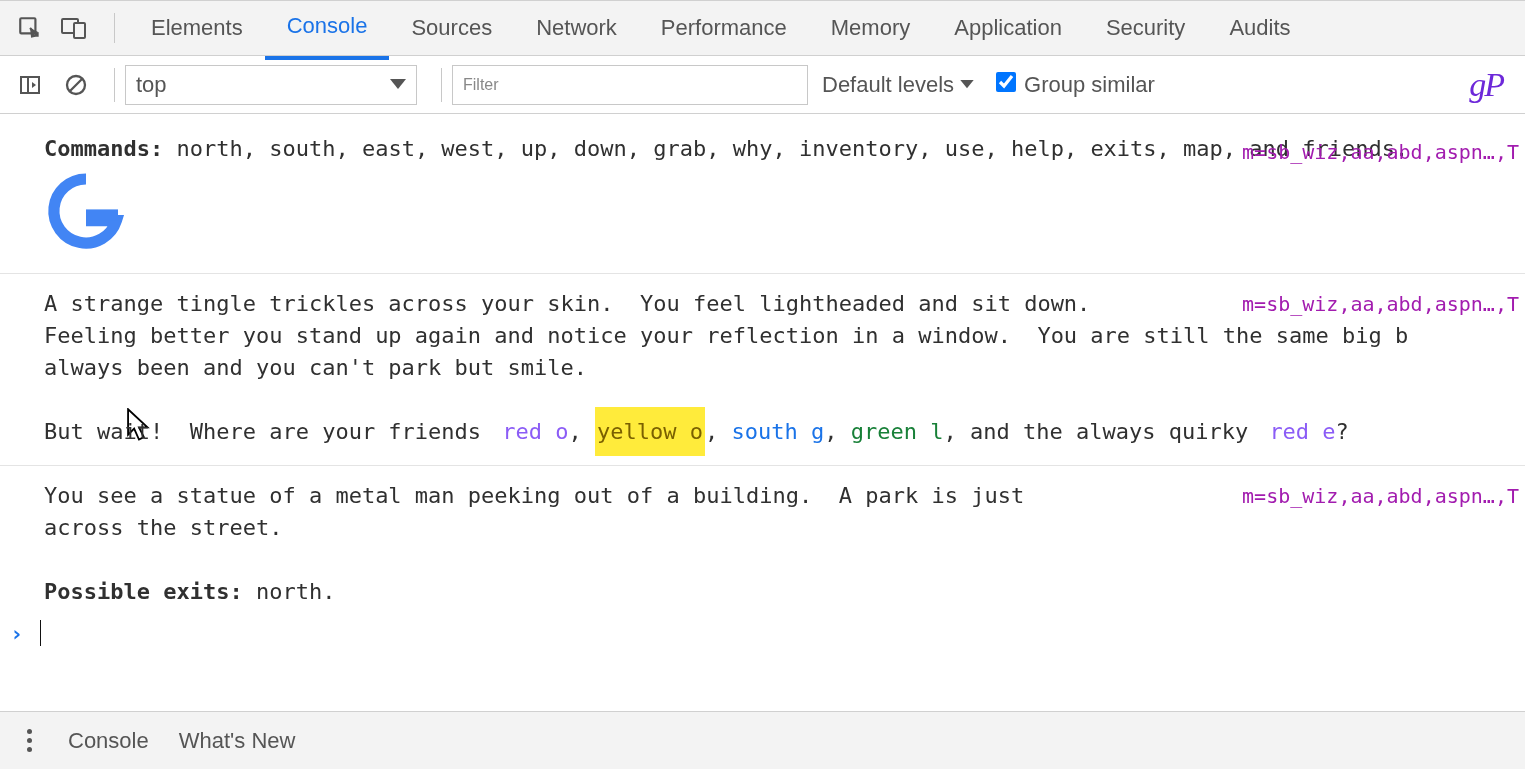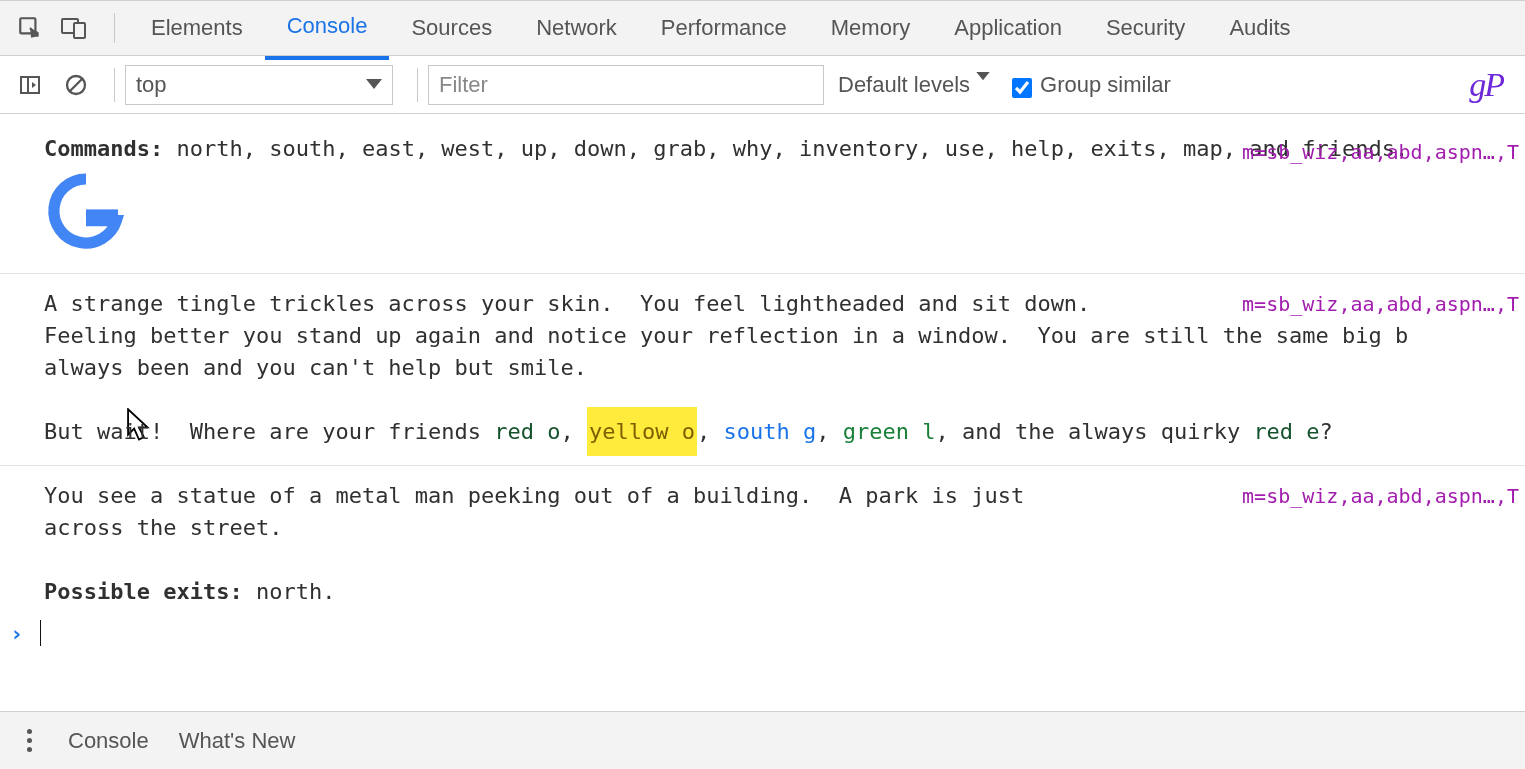--- a/index.html
+++ b/index.html
@@ -47,43 +47,43 @@
     background: #fff;
   }
   .toolbar .tool-ico {
     width: 36px; height: 36px;
     display: flex; align-items: center; justify-content: center;
     margin-right: 10px;
     cursor: pointer;
   }
   .toolbar .vline { width:1px; height:34px; background:#c8c8c8; margin:0 10px; }
   .toolbar .context-select {
-    width: 268px; height: 40px;
+    width: 292px; height: 40px;
     border: 1px solid #c8c8c8;
     padding: 0 10px;
     display:flex; align-items:center; justify-content:space-between;
     background:#fff;
     cursor:pointer;
     margin-right:14px;
   }
   .toolbar .filter-input {
-    width: 396px; height: 40px;
+    width: 356px; height: 40px;
     border: 1px solid #c8c8c8;
-    font-size: 22px;
+    font-size: 16px;
     padding: 0 10px;
     color:#555;
     margin-right:14px;
   }
   .toolbar .filter-input::placeholder { color:#888; }
   .toolbar .level-select {
-    display:flex; cursor:pointer; margin-right:22px;
+    display:flex; align-items:center; cursor:pointer; margin-right:22px;
   }
   .toolbar .level-select .caret { margin-left:6px; }
   .toolbar .group-chk {
-    display:flex; align-items:flex-end; cursor:pointer;
+    display:flex; align-items:flex-start; cursor:pointer;
   }
   .toolbar .group-chk input { width:20px; height:20px; margin-right:8px; }
   .toolbar .logo-gp {
     margin-left:auto;
     font-family: Georgia, "Times New Roman", serif;
     font-style: italic;
     font-size: 34px;
     color: #6d28d9;
     padding-right:10px;
     letter-spacing:-2px;
@@ -100,21 +100,21 @@
     position: relative;
     padding: 4px 44px 4px 44px;
   }
   .console .entry.border-b { border-bottom:1px solid #e4e4e4; padding-bottom:18px; margin-bottom:10px;}
   .console .srclink {
     position:absolute; right:6px; top:8px;
     font-size:20px; color:#a21caf; 
     cursor:pointer; max-width:420px; overflow:hidden; white-space:nowrap; text-overflow:ellipsis;
   }
   .console .bold { font-weight:700; }
-  .console .c-red { color:#14532d; }
+  .console .c-red { color:#8b5cf6;margin-left:8px; }
   .console .c-yellow-hl { color:#7a6000; background:#ffeb3b; padding:12px 2px; }
   .console .c-blue { color:#1a73e8; }
   .console .c-green { color:#188038; }
   .console .G-logo { margin:10px 0 4px 2px; }
   .console .G-logo svg { width:80px; height:80px; }
   .console .body-text { line-height:1.45; white-space:pre-wrap; }
   .cursor-img { position:absolute; left:126px; top:276px; pointer-events:none; }
   
   .prompt-row {
     display:flex; align-items:center;
@@ -244,21 +244,21 @@
       <svg width="26" height="34" viewBox="0 0 20 28">
         <polygon points="1,1 1,22 6,17 10,26 14,24 10,16 17,16" fill="#fff" stroke="#000" stroke-width="1.5"></polygon>
       </svg>
     </div>
   </div>
 
   <div class="entry border-b" style="position:relative;">
     <div class="srclink">m=sb_wiz,aa,abd,aspn…,T</div>
     <div class="body-text"><span>A strange tingle trickles across your skin.  You feel lightheaded and sit down.</span>
 <span>Feeling better you stand up again and notice your reflection in a window.  You are still the same big b</span>
-<span>always been and you can't help but smile.</span>
+<span>always been and you can't park but smile.</span>
 
 <span>But wait!  Where are your friends </span><span class="c-red">red o</span><span>, </span><span class="c-yellow-hl">yellow o</span><span>, </span><span class="c-blue">south g</span><span>, </span><span class="c-green">green l</span><span>, and the always quirky </span><span class="c-red">red e</span><span>?</span></div>
   </div>
 
   <div class="entry" style="position:relative;">
     <div class="srclink">m=sb_wiz,aa,abd,aspn…,T</div>
     <div class="body-text"><span>You see a statue of a metal man peeking out of a building.  A park is just</span>
 <span>across the street.</span>
 
 <span class="bold">Possible exits:</span><span> north.</span></div>

